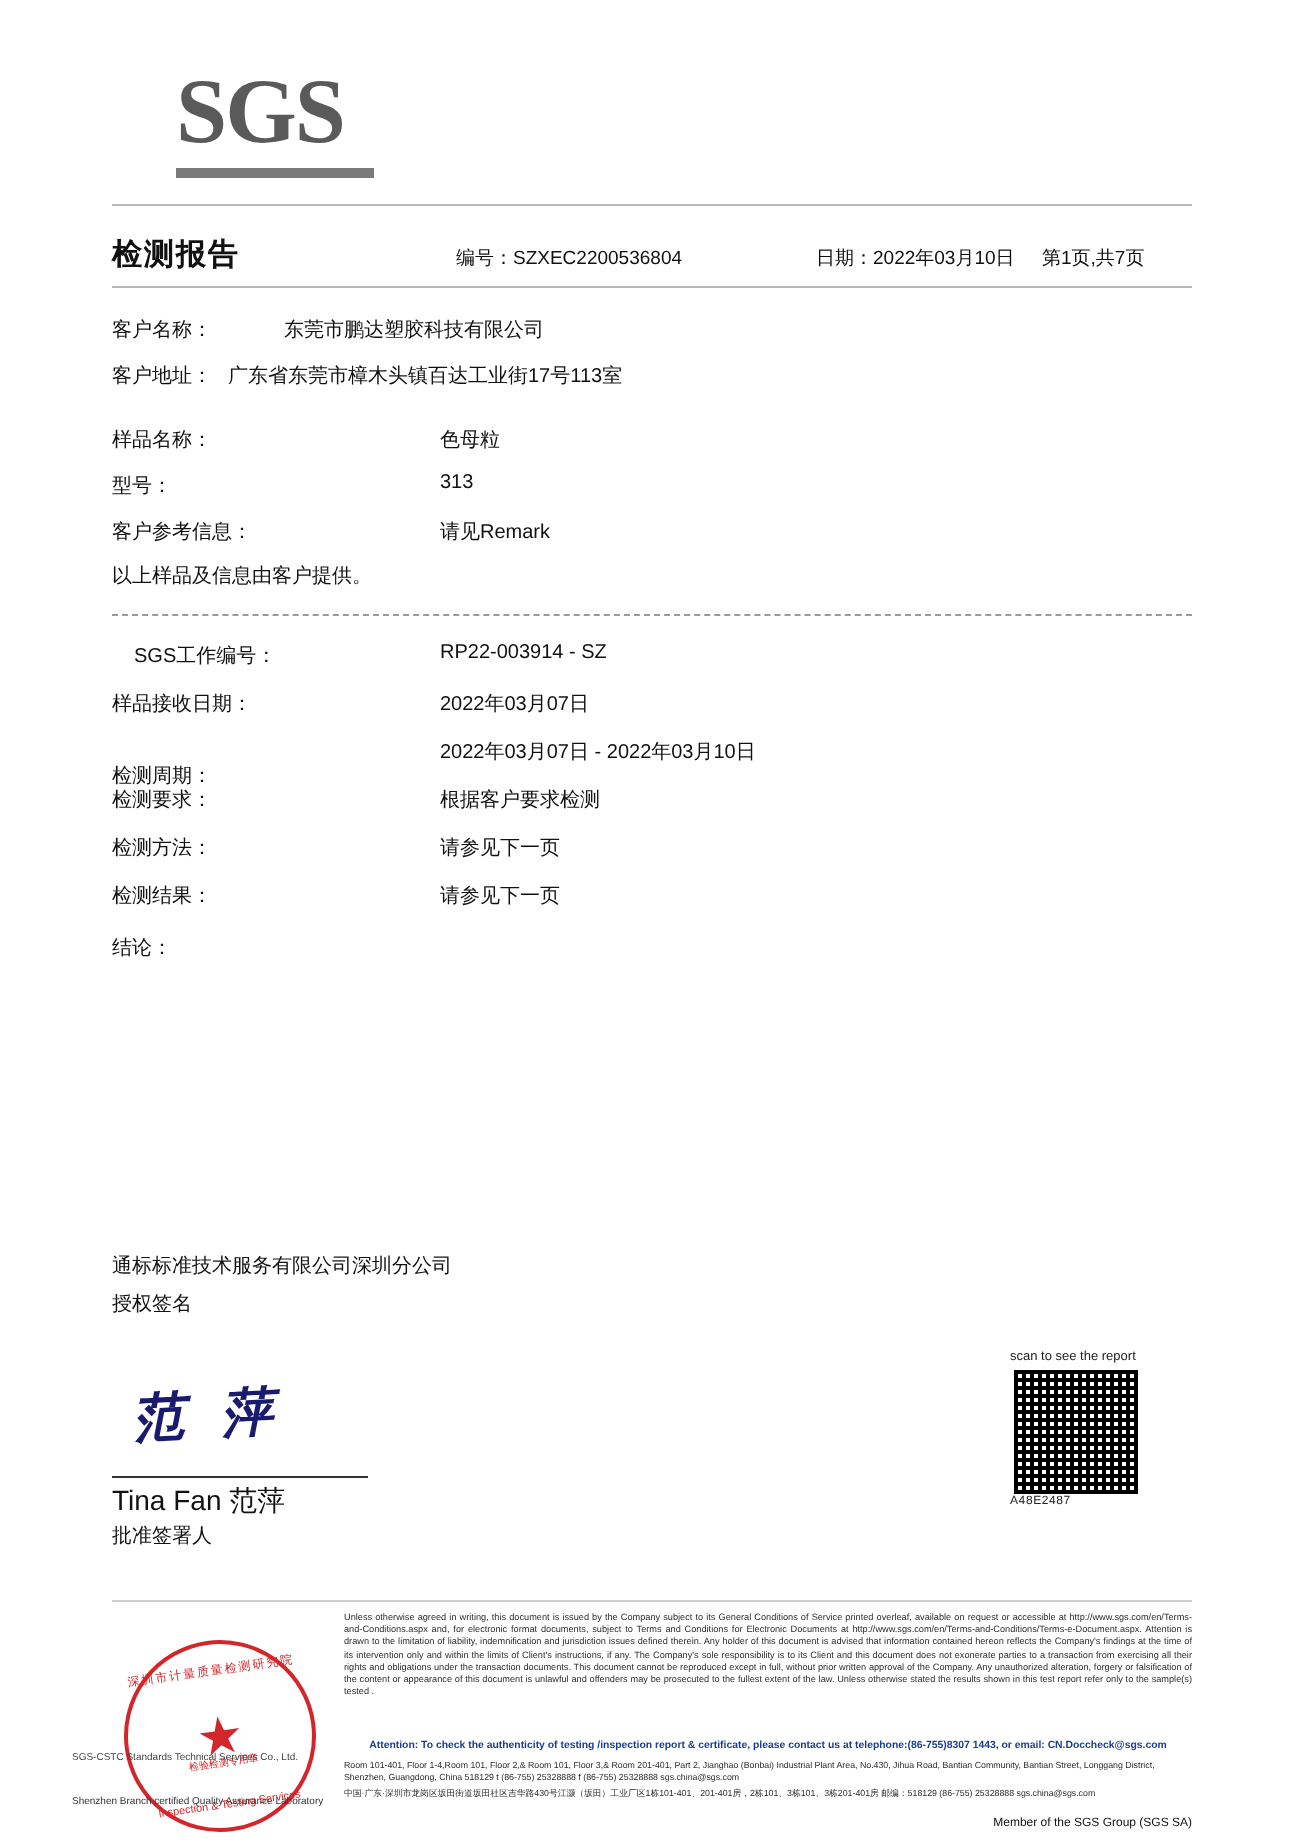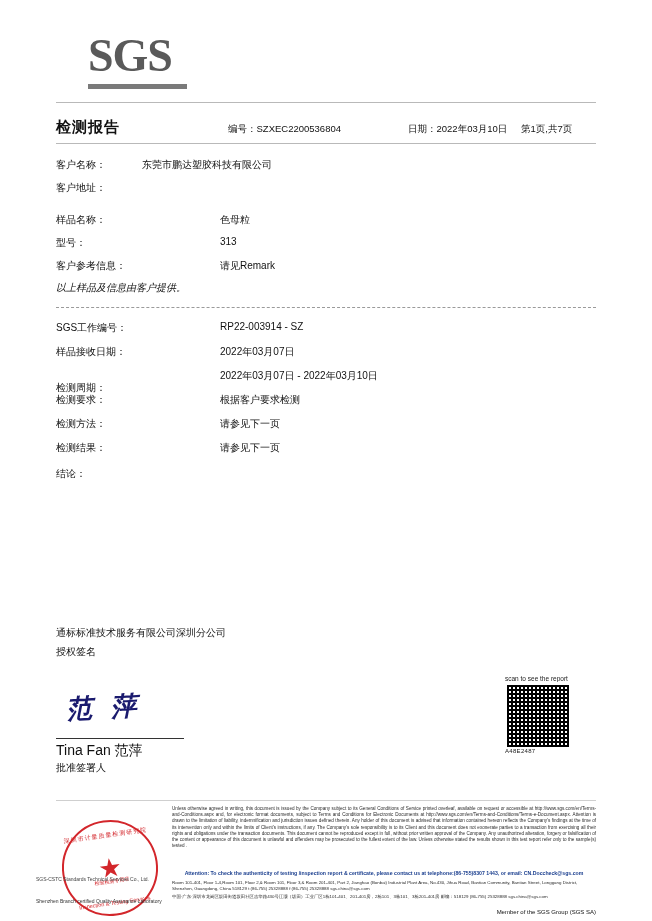--- a/index.html
+++ b/index.html
@@ -114,21 +114,20 @@
     position: absolute;
     left: 220px;
     font-size: 10px;
     color: #111;
   }
   .note {
     position: absolute;
     left: 56px;
     font-size: 10px;
     color: #111;
-    font-style: italic;
   }
 
   .dashed-rule {
     position: absolute;
     left: 56px;
     width: 540px;
     border-top: 1px dashed #9a9a9a;
     height: 0;
   }
 
@@ -355,35 +354,36 @@
     <div class="doc-title">检测报告</div>
     <div class="doc-no">编号：SZXEC2200536804</div>
     <div class="doc-date">日期：2022年03月10日</div>
     <div class="doc-page">第1页,共7页</div>
     <div class="title-rule"></div>
 
     <div class="f-label" style="top:158px;">客户名称：</div>
     <div class="f-value" style="top:158px;left:142px;">东莞市鹏达塑胶科技有限公司</div>
 
     <div class="f-label" style="top:181px;">客户地址：</div>
+    <div class="f-value" style="top:181px;left:114px;">广东省东莞市樟木头镇百达工业街17号113室</div>
 
     <div class="f-label" style="top:213px;">样品名称：</div>
     <div class="f-value2" style="top:213px;">色母粒</div>
 
     <div class="f-label" style="top:236px;">型号：</div>
     <div class="f-value2" style="top:236px;">313</div>
 
     <div class="f-label" style="top:259px;">客户参考信息：</div>
     <div class="f-value2" style="top:259px;">请见Remark</div>
 
     <div class="note" style="top:281px;">以上样品及信息由客户提供。</div>
 
     <div class="dashed-rule" style="top:307px;"></div>
 
-    <div class="f-label" style="top:321px;">SGS工作编号：</div>
+    <div class="f-label" style="top:321px;margin-left:11px;">SGS工作编号：</div>
     <div class="f-value2" style="top:321px;">RP22-003914 - SZ</div>
 
     <div class="f-label" style="top:345px;">样品接收日期：</div>
     <div class="f-value2" style="top:345px;">2022年03月07日</div>
 
     <div class="f-label" style="top:381px;">检测周期：</div>
     <div class="f-value2" style="top:369px;">2022年03月07日 - 2022年03月10日</div>
 
     <div class="f-label" style="top:393px;">检测要求：</div>
     <div class="f-value2" style="top:393px;">根据客户要求检测</div>

